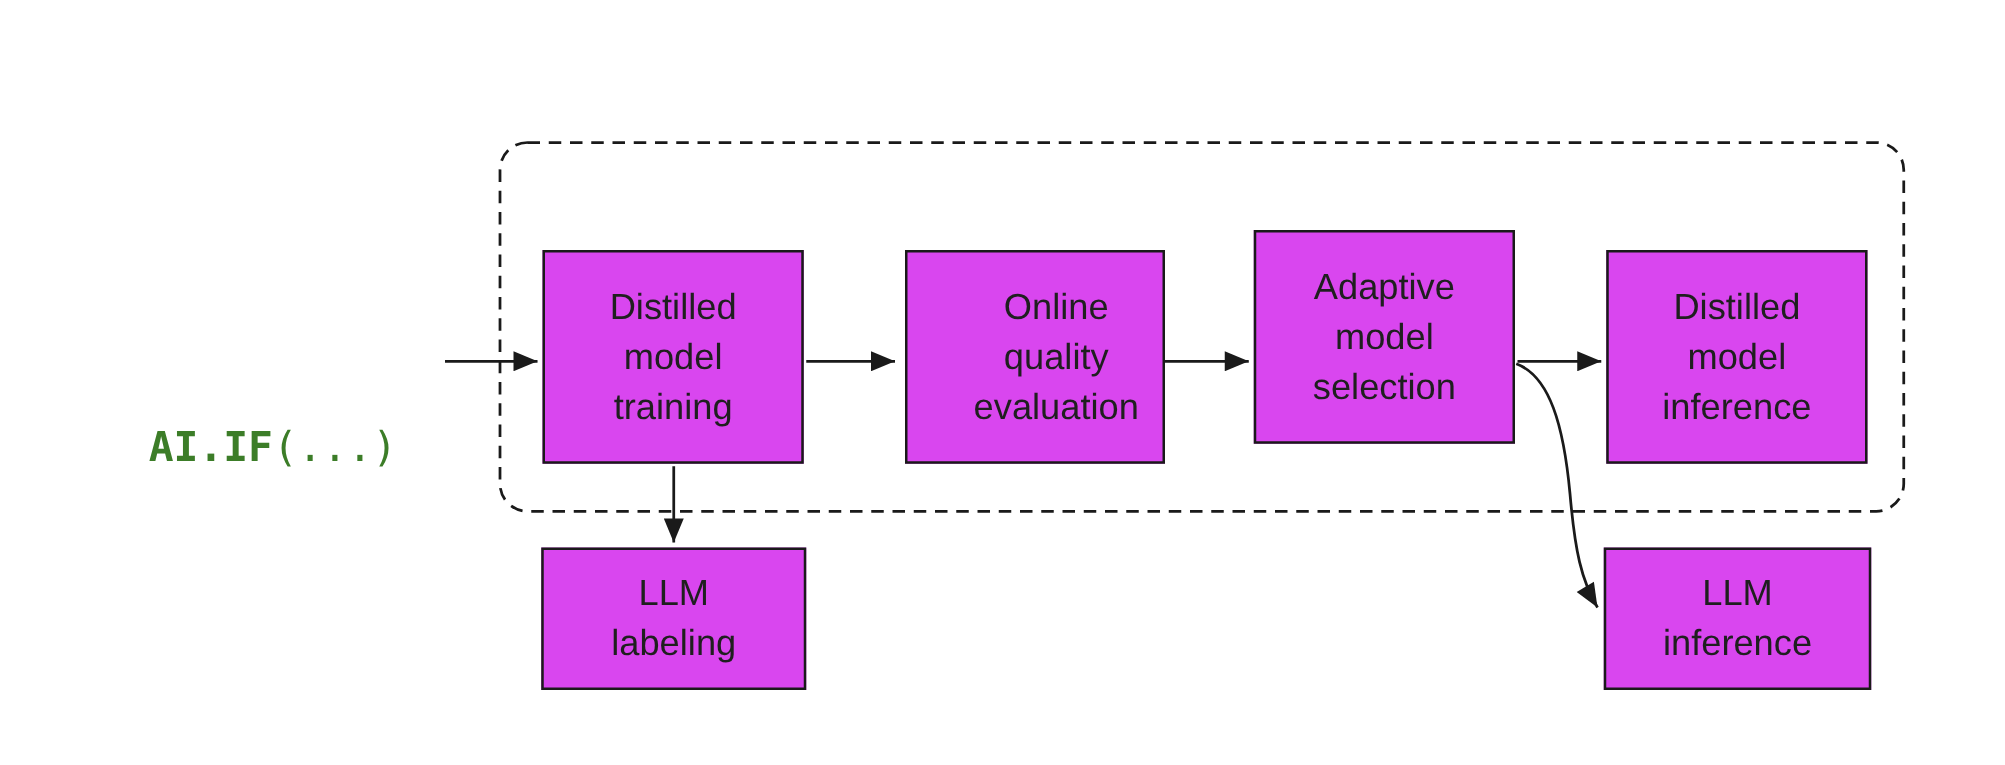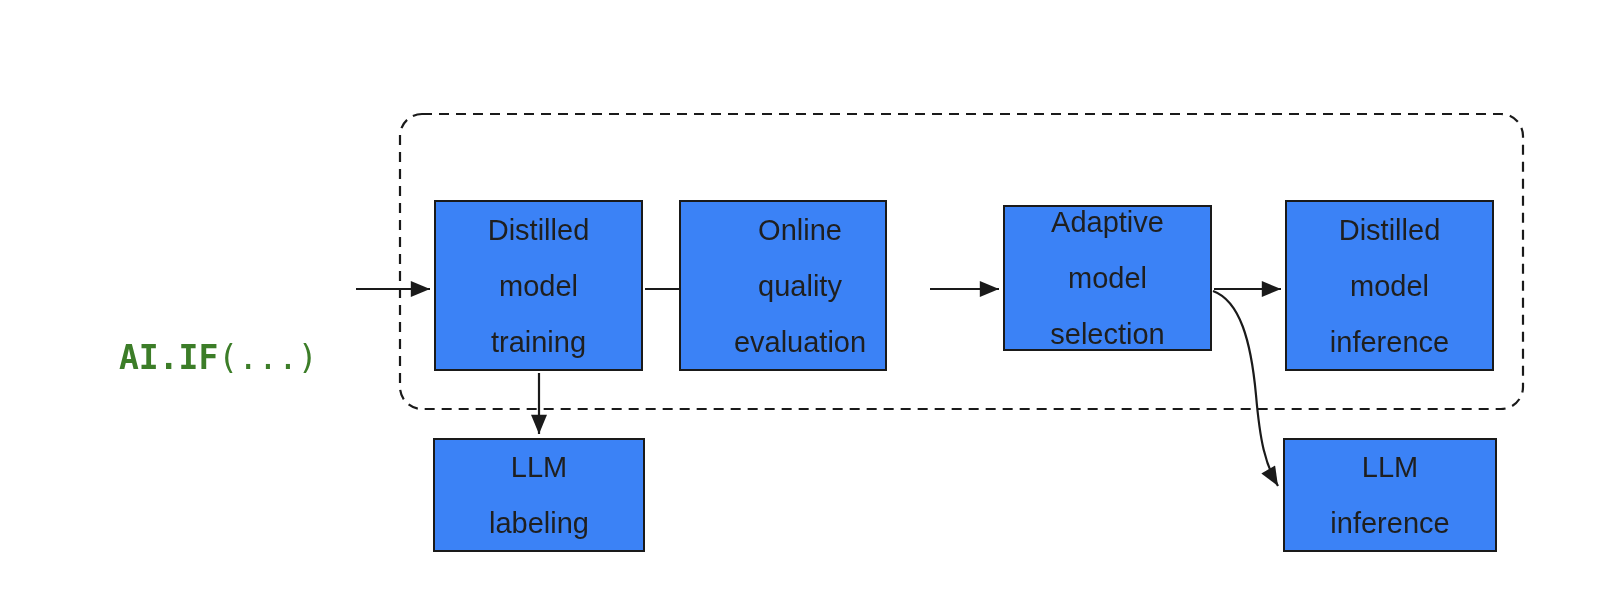--- a/index.html
+++ b/index.html
@@ -45,35 +45,35 @@
     top: 138px;
     width: 1123px;
     text-align: center;
     font-size: 33px;
     font-weight: bold;
     color: #111111;
     letter-spacing: 0.5px;
   }
   .node {
     position: absolute;
-    background: #3b82f6;
+    background: #d946ef;
     border: 2px solid #1a1a1a;
     display: flex;
     align-items: center;
     justify-content: center;
     text-align: center;
     font-size: 29px;
-    line-height: 56px;
+    line-height: 40px;
     color: #1f1f1f;
     white-space: pre-line;
     box-sizing: border-box;
   }
   .node-step1 { left: 434px;  top: 200px; width: 209px; height: 171px; }
-  .node-step2 { left: 679px;  top: 200px; width: 208px; height: 171px; padding-left: 34px; }
-  .node-step3 { left: 1003px; top: 205px; width: 209px; height: 146px; }
+  .node-step2 { left: 724px;  top: 200px; width: 208px; height: 171px; padding-left: 34px; }
+  .node-step3 { left: 1003px; top: 184px; width: 209px; height: 171px; }
   .node-step4 { left: 1285px; top: 200px; width: 209px; height: 171px; }
   .node-llm-labeling  { left: 433px;  top: 438px; width: 212px; height: 114px; }
   .node-llm-inference { left: 1283px; top: 438px; width: 214px; height: 114px; }
 </style>
 </head>
 <body>
 
 <div class="canvas">
 
   <svg class="connector-layer" viewBox="0 0 1604 612" xmlns="http://www.w3.org/2000/svg">

